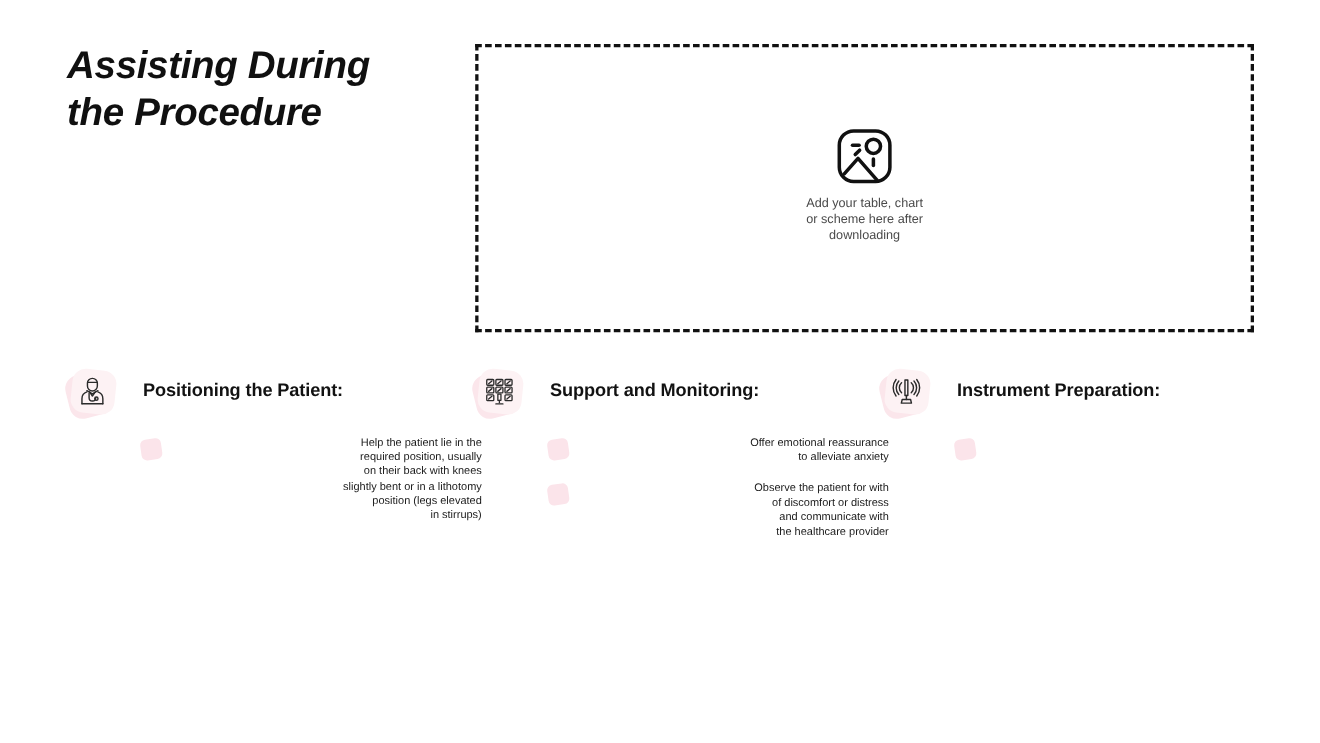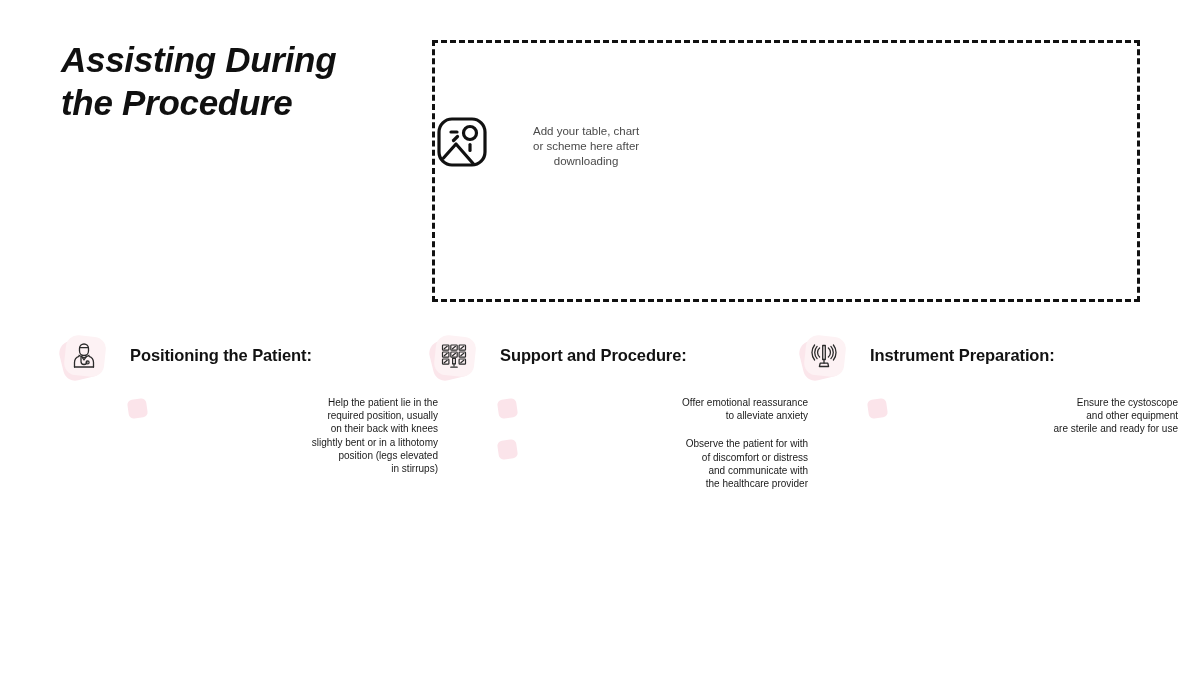--- a/index.html
+++ b/index.html
@@ -40,23 +40,22 @@
     height: 262px;
     border: 3px dashed #111111;
     box-sizing: border-box;
   }
   .placeholder-inner {
     position: absolute;
     left: 0;
     right: 0;
     top: 72px;
     display: flex;
-    flex-direction: row;
+    flex-direction: column;
     align-items: center;
-    gap: 44px;
   }
   .ph-icon {
     width: 54px;
     height: 54px;
     display: block;
   }
   .ph-caption {
     margin-top: 9px;
     font-size: 11.5px;
     line-height: 1.28;
@@ -239,21 +238,21 @@
           <path d="M4.2 13.8 L7.2 11.3"></path>
           <path d="M12.5 13.8 L15.5 11.3"></path>
           <path d="M20.8 13.8 L23.8 11.3"></path>
           <path d="M4.2 20.8 L7.2 18.3"></path>
           <path d="M20.8 20.8 L23.8 18.3"></path>
           <path d="M12.6 16.3 h2.8 v5.6 h-2.8 z"></path>
           <path d="M14 21.9 v2.2"></path>
           <path d="M10.8 25.2 h6.4"></path>
         </svg>
       </div>
-      <div class="col-title">Support and Procedure:</div>
+      <div class="col-title">Support and Monitoring:</div>
     </div>
     <div class="bullets">
       <div class="bullet">
         <span class="bullet-mark"></span>
         <div class="bullet-text">Offer emotional reassurance
 to alleviate anxiety</div>
       </div>
       <div class="bullet">
         <span class="bullet-mark"></span>
         <div class="bullet-text">Observe the patient for with
@@ -279,20 +278,17 @@
           <path d="M18.4 6 a6 6 0 0 1 0 9"></path>
           <path d="M20.9 4.4 a9 9 0 0 1 0 12.2"></path>
           <path d="M23.4 3 a12 12 0 0 1 0 15"></path>
         </svg>
       </div>
       <div class="col-title">Instrument Preparation:</div>
     </div>
     <div class="bullets">
       <div class="bullet">
         <span class="bullet-mark"></span>
-        <div class="bullet-text">Ensure the cystoscope
-and other equipment
-are sterile and ready for use</div>
       </div>
     </div>
   </div>
 
 </div>
 
 </body></html>

